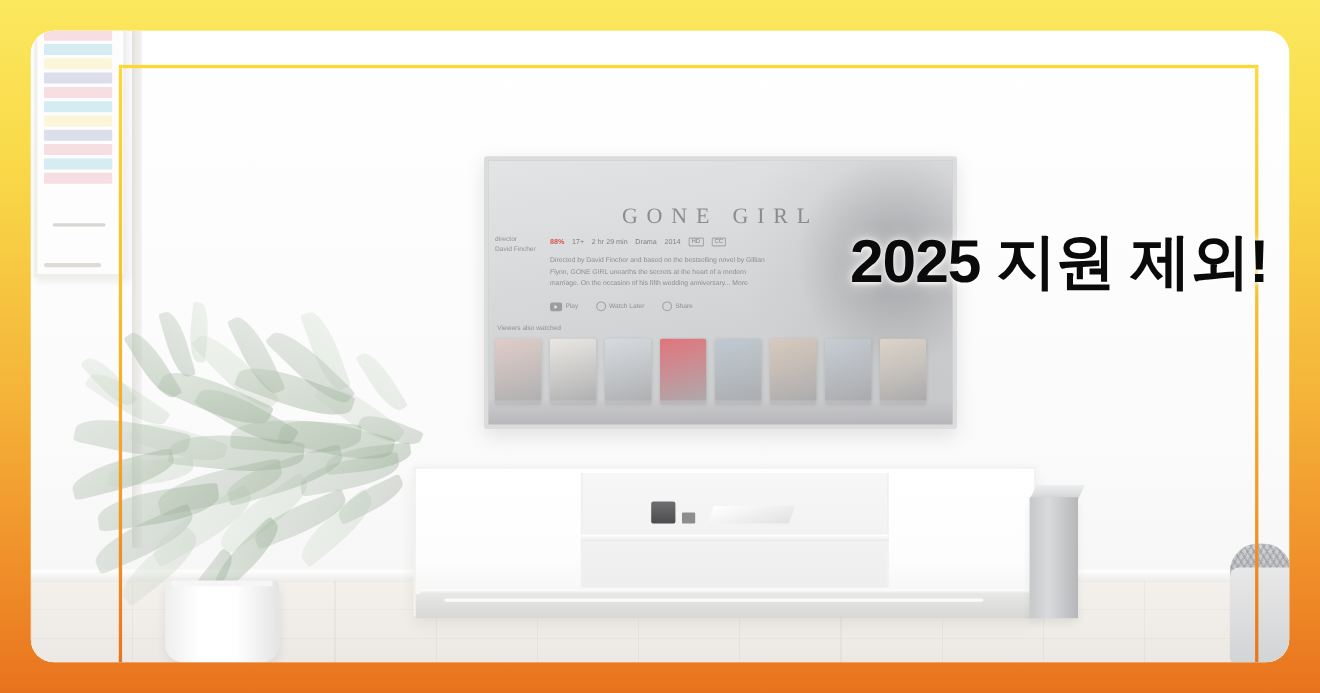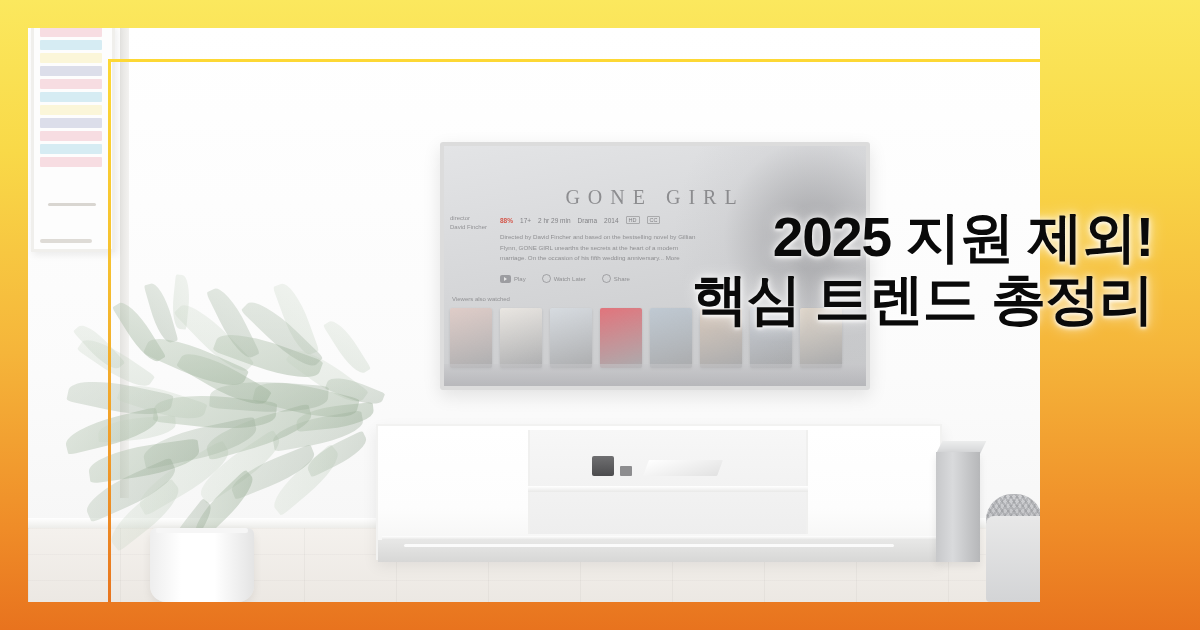--- a/index.html
+++ b/index.html
@@ -17,23 +17,24 @@
     position:relative;
     width:1200px; height:630px;
     background:linear-gradient(180deg,#fbe85e 0%,#f9d948 24%,#f5b53a 56%,#ef8c28 84%,#e8731e 100%);
     overflow:hidden;
   }
 
   
   #photo-plate {
     position:absolute;
     left:28px; top:28px;
-    width:1012px; height:574px;
+    width:1144px; height:574px;
     background:#fdfdfd;
     overflow:hidden;
+    border-radius:21px;
   }
 
   
   #scene {
     position:absolute; inset:0;
     background:
       linear-gradient(180deg,#ffffff 0%,#fdfdfd 62%,#fafafa 72%,#f6f5f3 73%,#f6f5f3 100%);
   }
   
   #wall {
@@ -447,16 +448,15 @@
       <div id="basket"></div>
 
     </div>
 
     <div id="inner-frame"></div>
 
   </div>
 
   <div id="headline">
     <span class="line">2025 지원 제외!</span>
-    <span class="line">핵심 트렌드 총정리</span>
   </div>
 
 </div>
 
 </body></html>

